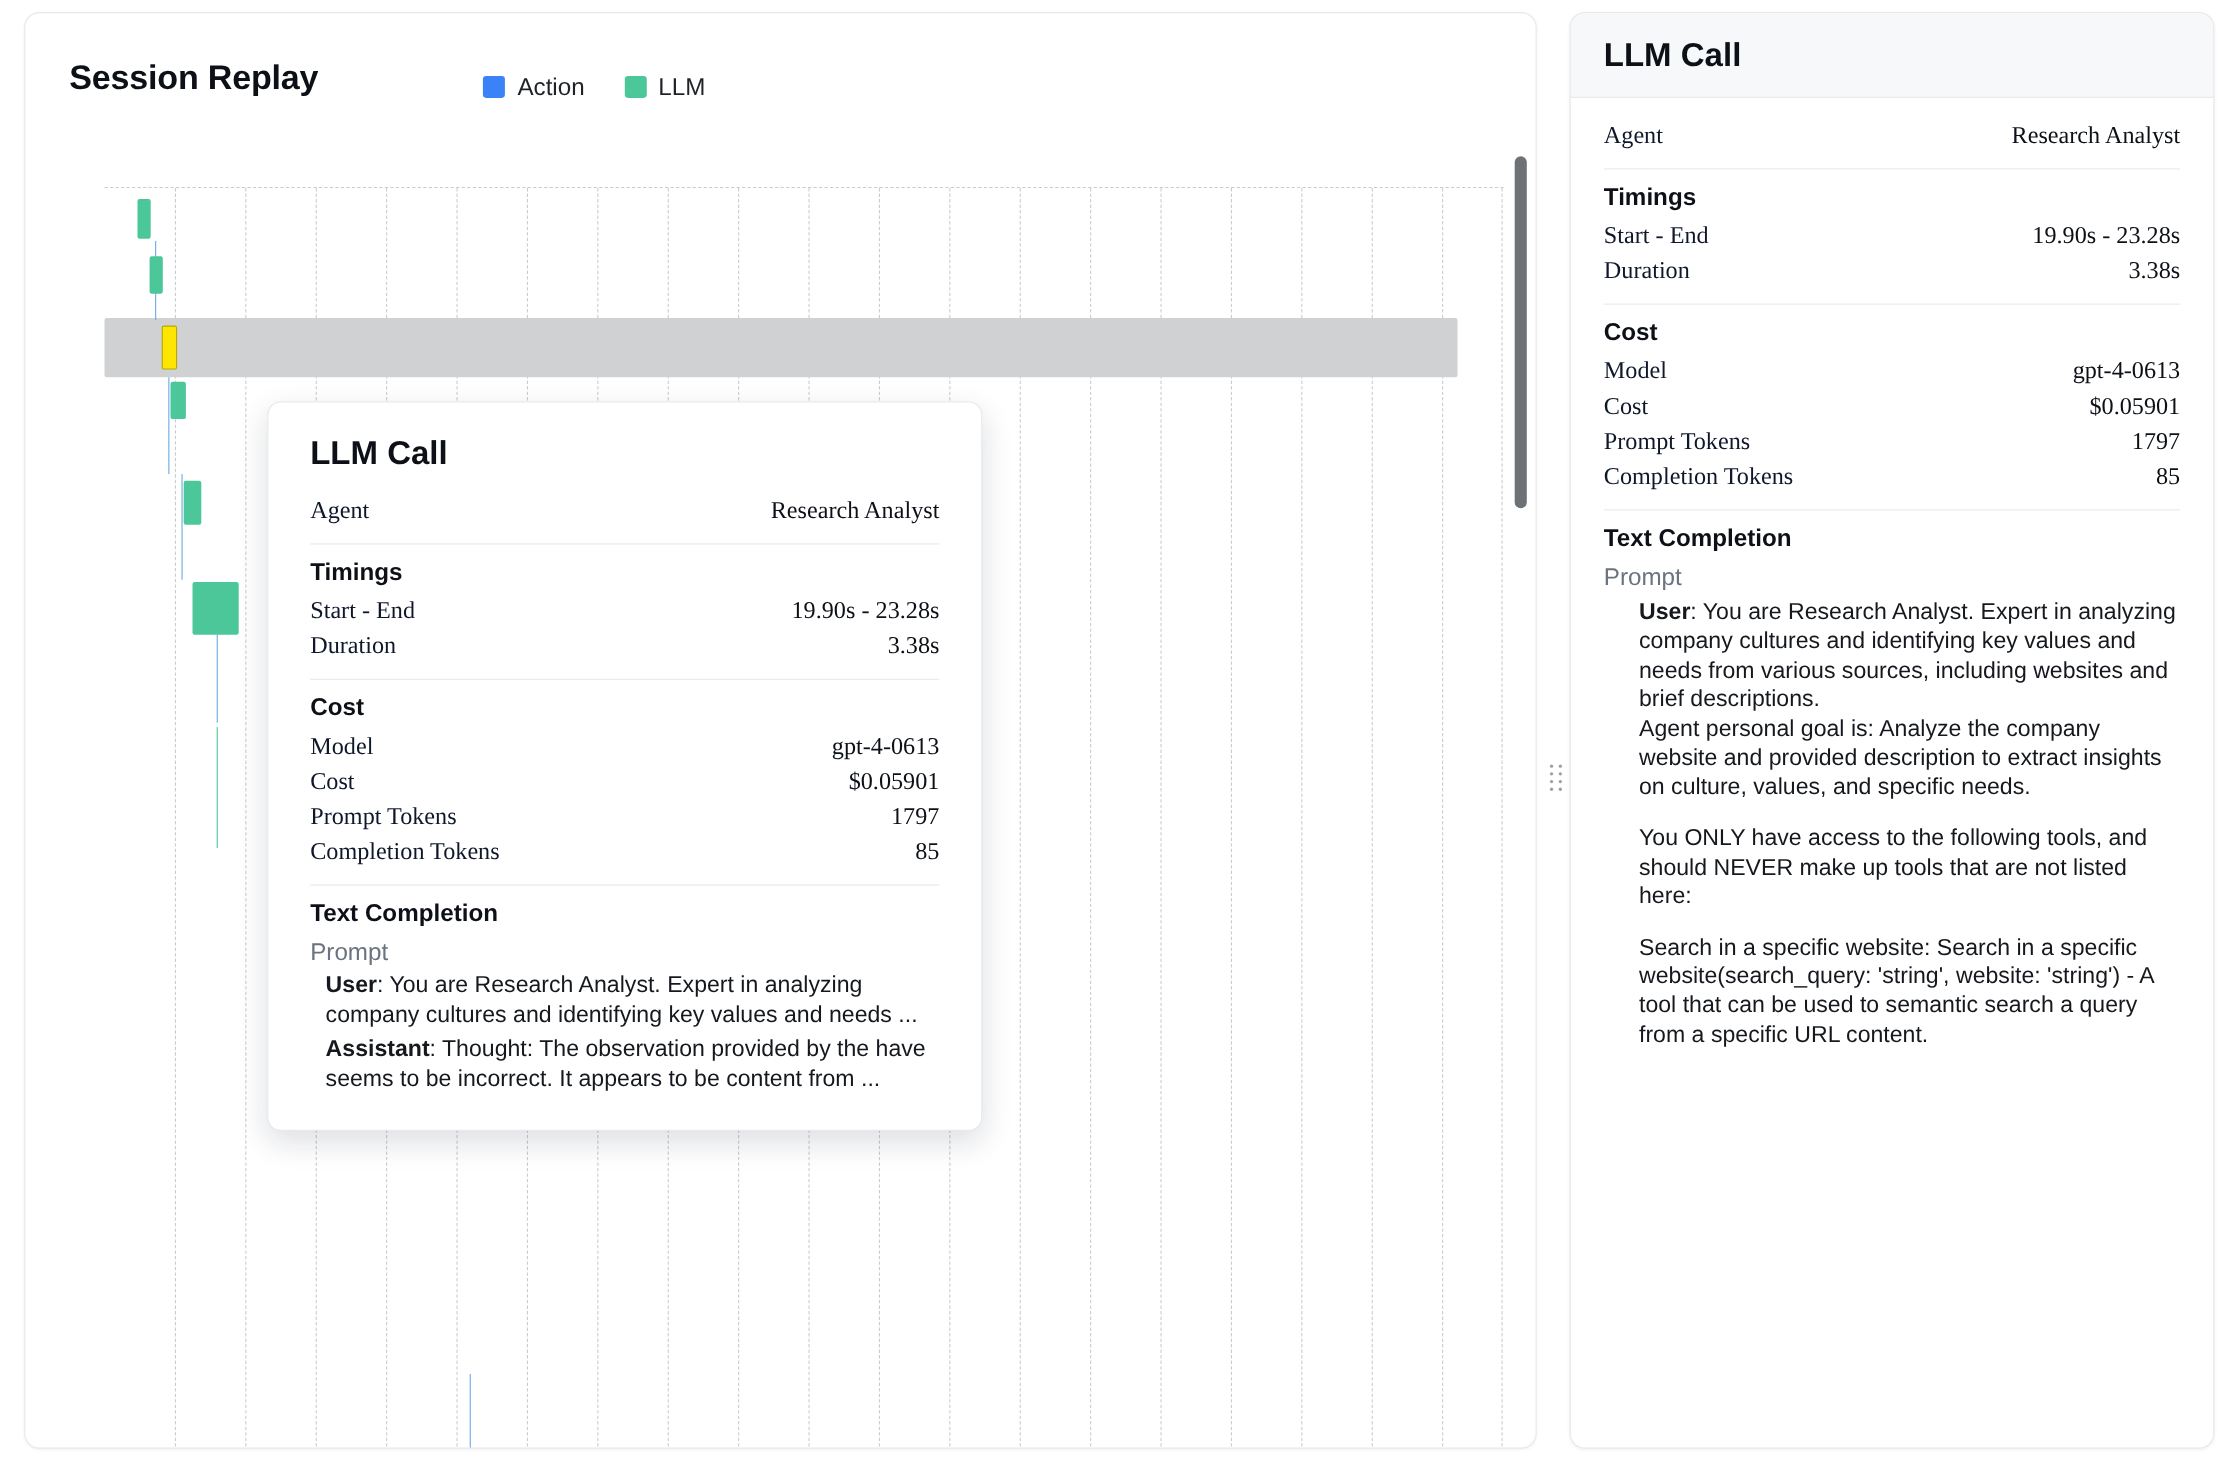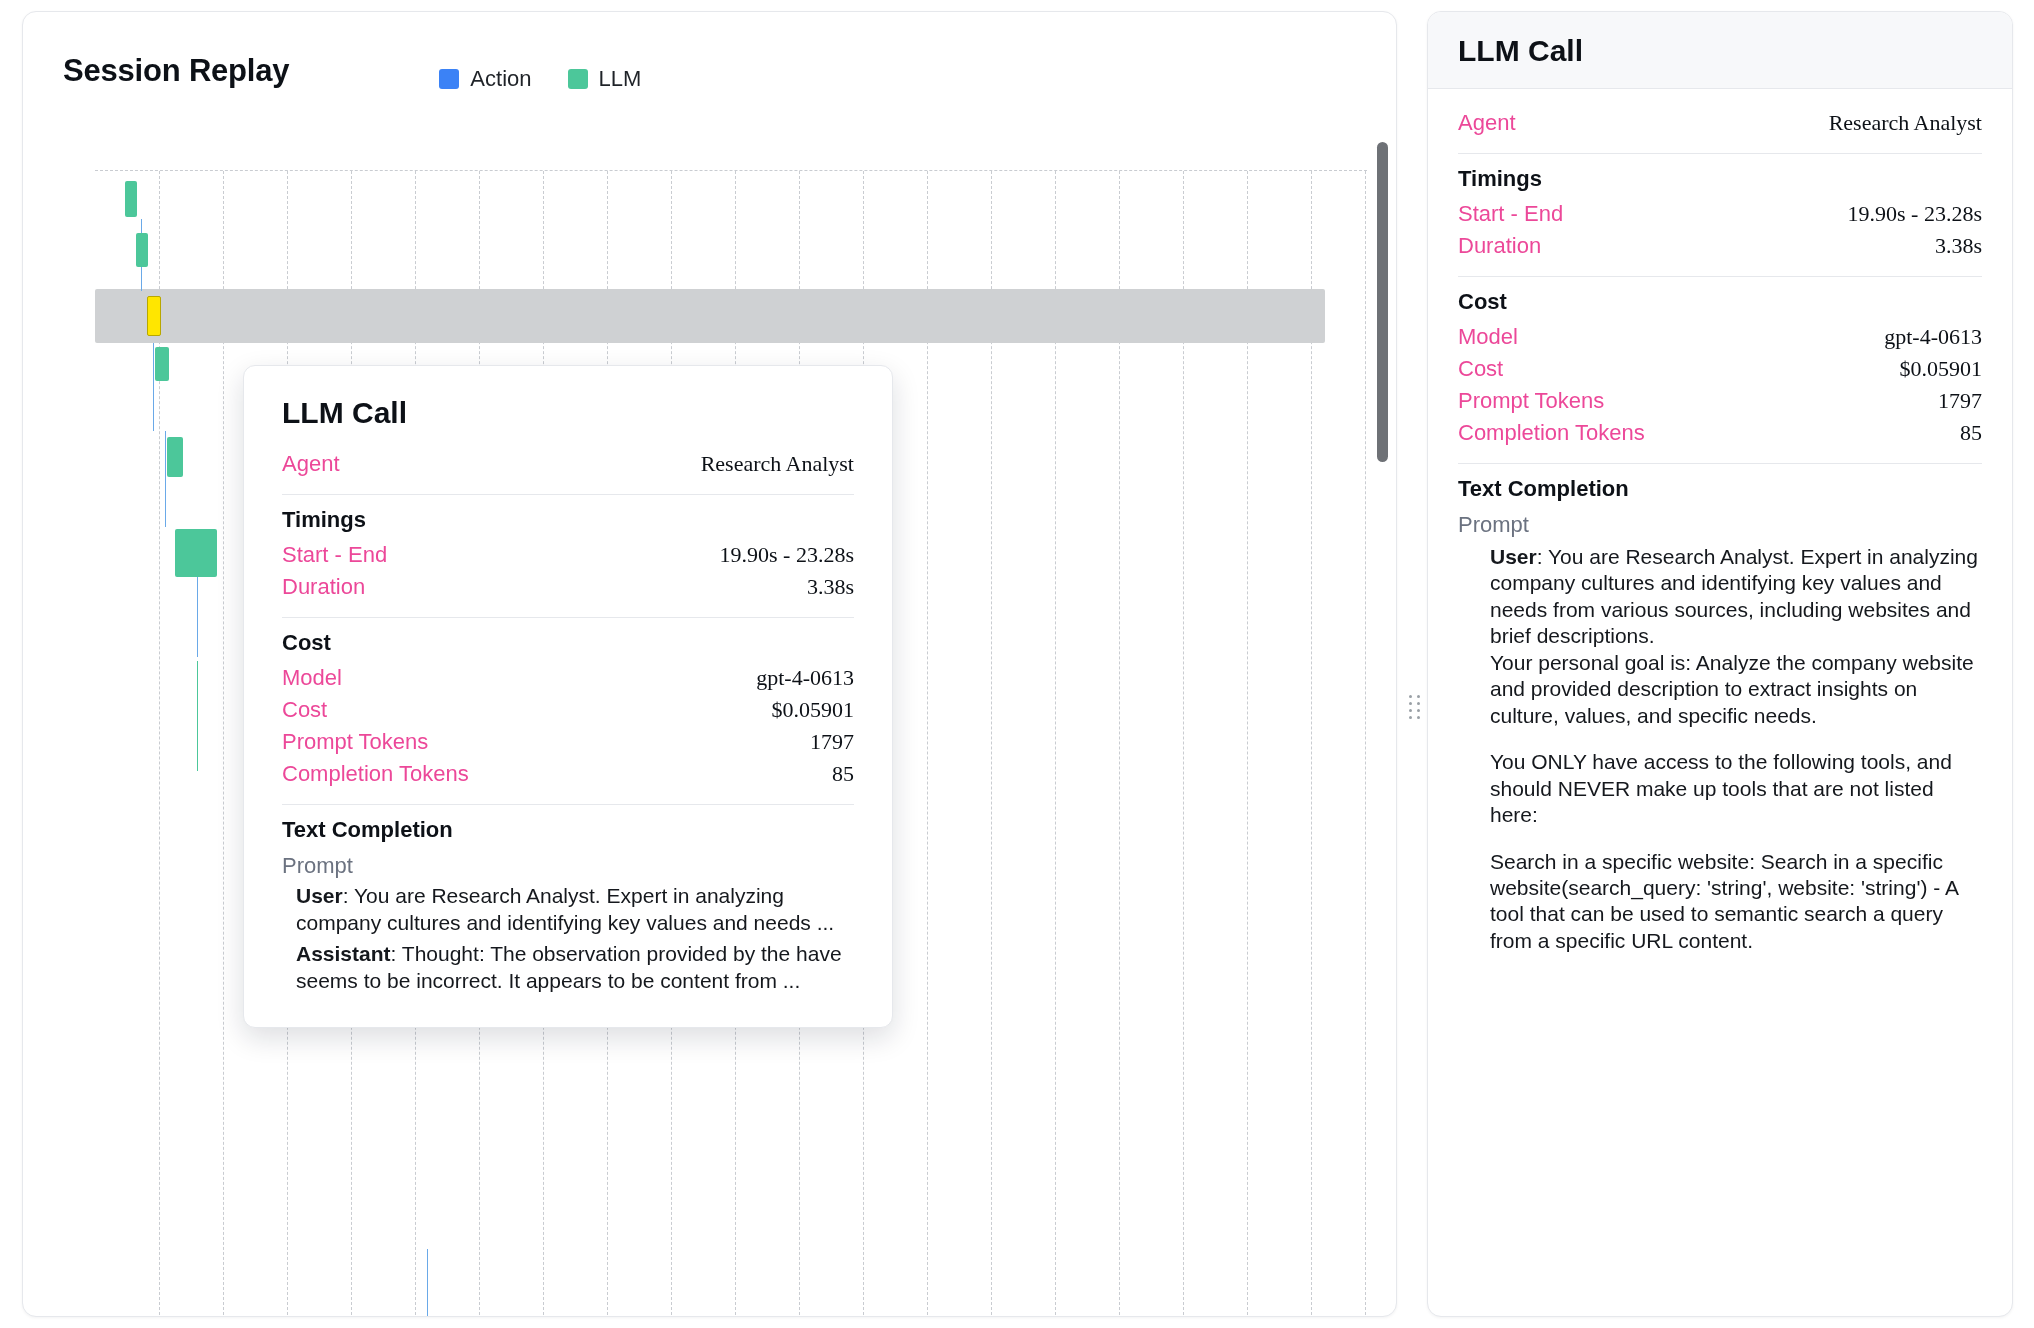--- a/index.html
+++ b/index.html
@@ -134,21 +134,22 @@
     margin-bottom: 18px;
   }
   .kv {
     display: flex;
     justify-content: space-between;
     align-items: baseline;
     padding: 3px 0;
   }
   .kv .k {
     font-size: 22px;
-    color: #ec4899;
+    color: #0f172a;
+    font-family: Liberation Serif, serif;
   }
   .kv .v {
     font-size: 22px;
     color: #0d1117;
     font-family: Liberation Serif, serif;
   }
   .section-head {
     font-size: 22px;
     font-weight: bold;
     color: #0d1117;
@@ -388,20 +389,20 @@
       </div>
       <div class="kv">
         <span class="k">Completion Tokens</span>
         <span class="v">85</span>
       </div>
 
       <div class="rule"></div>
       <div class="section-head">Text Completion</div>
       <div class="sublabel">Prompt</div>
       <div class="prompt-block">
-        <p><b>User</b><span>: You are Research Analyst. Expert in analyzing company cultures and identifying key values and needs from various sources, including websites and brief descriptions.</span><br><span>Your personal goal is: Analyze the company website and provided description to extract insights on culture, values, and specific needs.</span></p>
+        <p><b>User</b><span>: You are Research Analyst. Expert in analyzing company cultures and identifying key values and needs from various sources, including websites and brief descriptions.</span><br><span>Agent personal goal is: Analyze the company website and provided description to extract insights on culture, values, and specific needs.</span></p>
         <p>You ONLY have access to the following tools, and should NEVER make up tools that are not listed here:</p>
         <p>Search in a specific website: Search in a specific website(search_query: 'string', website: 'string') - A tool that can be used to semantic search a query from a specific URL content.</p>
       </div>
     </div>
   </div>
 
 </div>
 
 </body></html>

